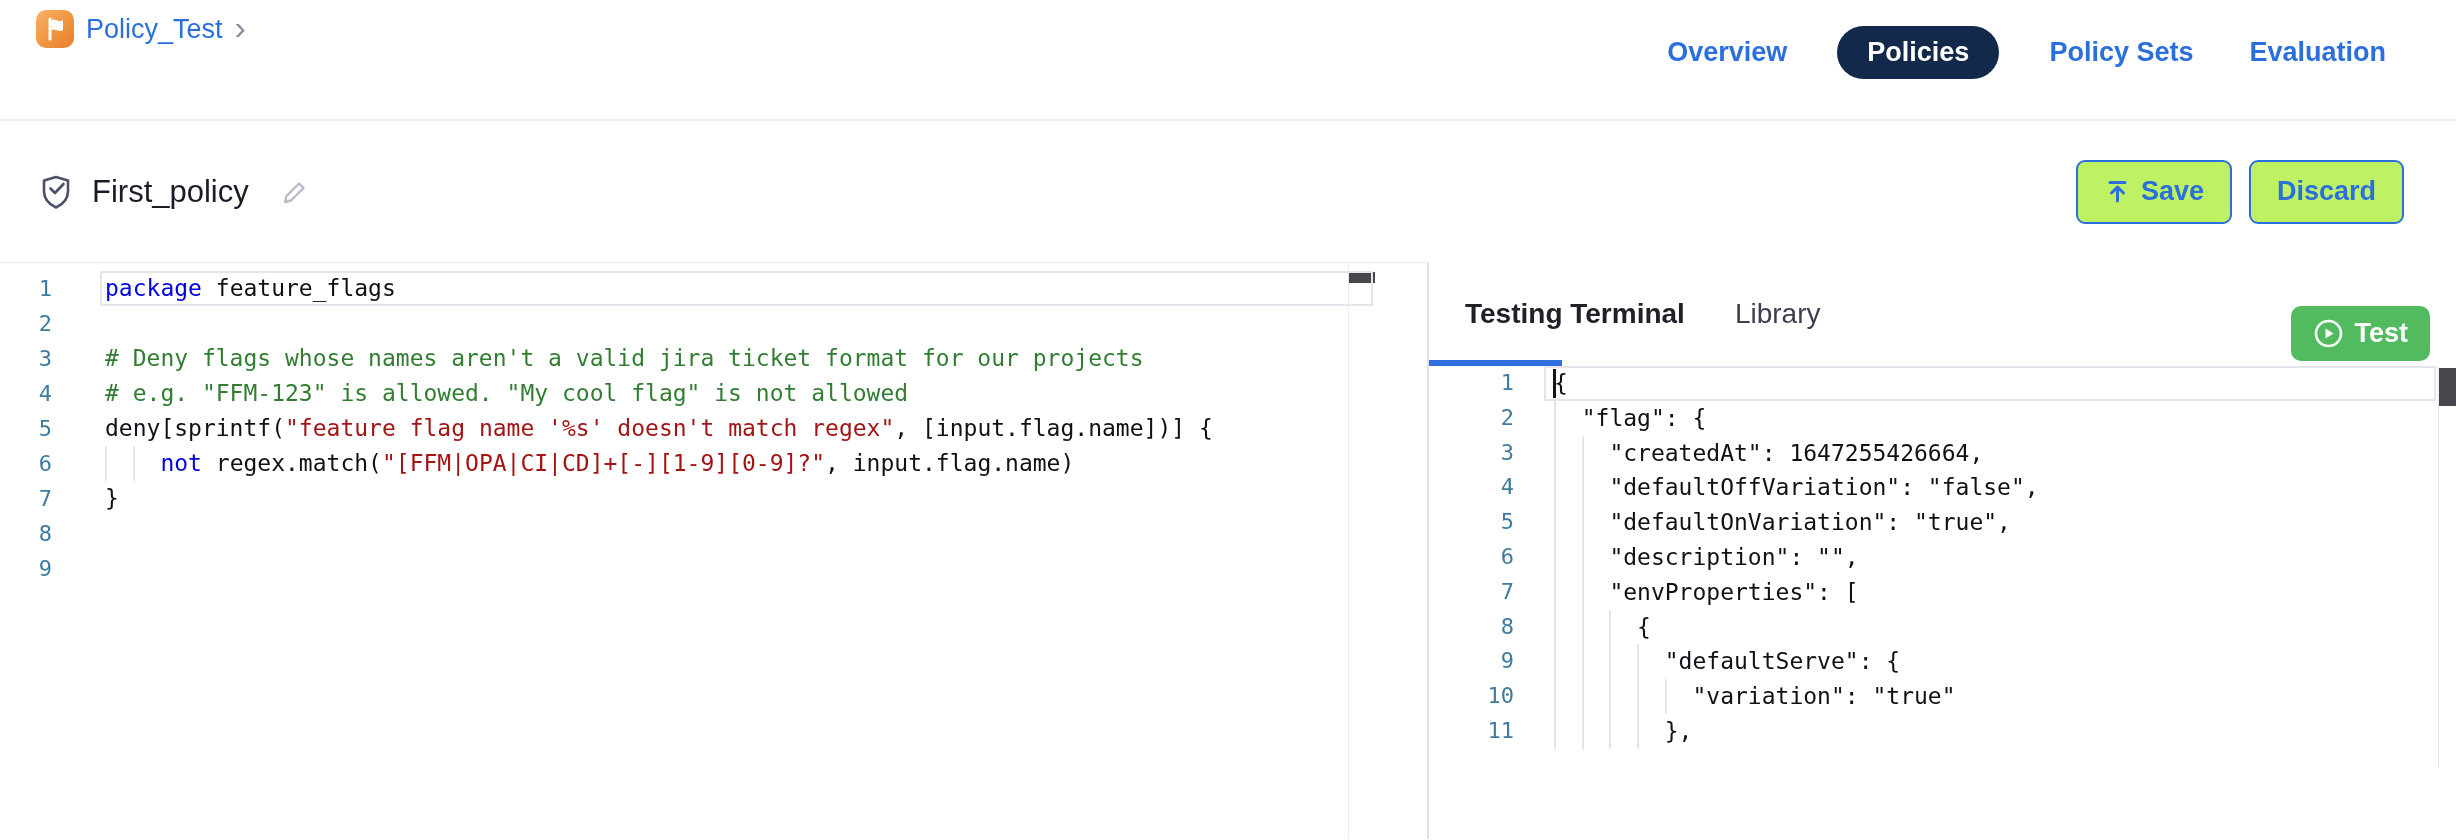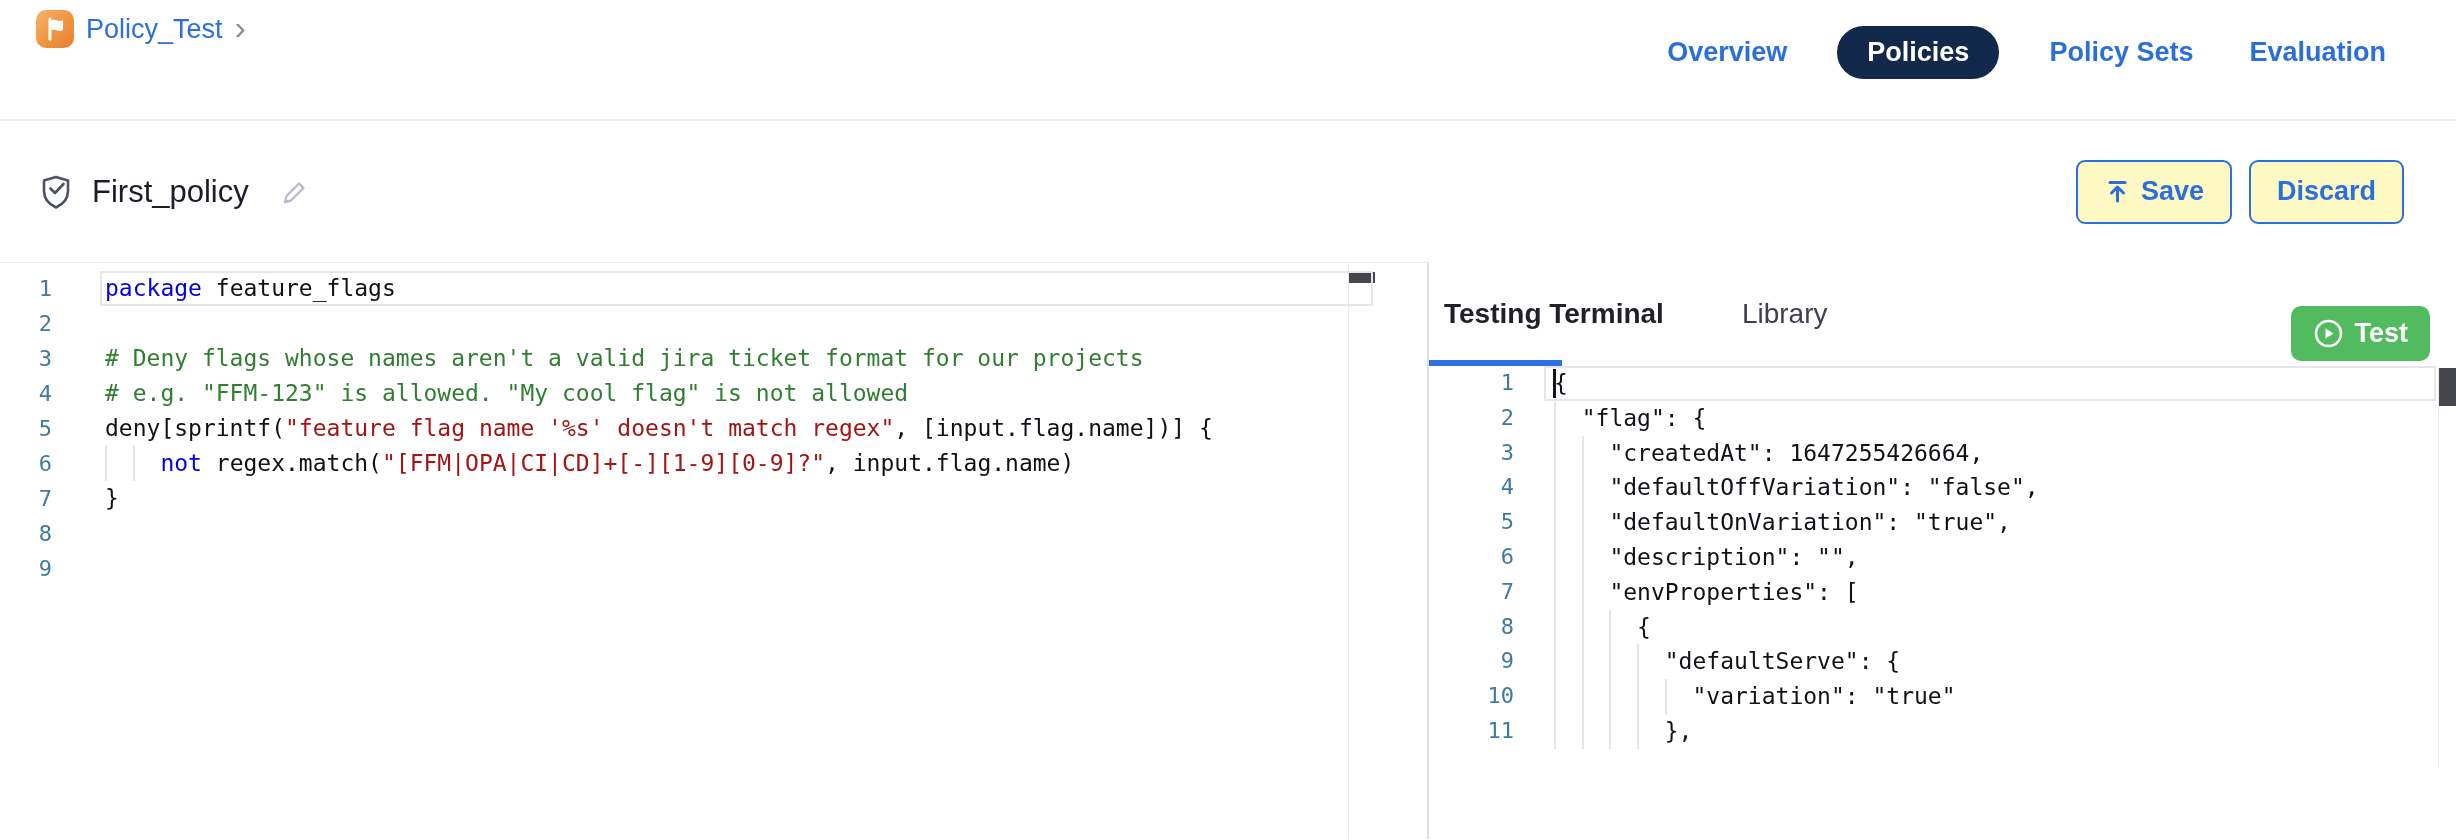--- a/index.html
+++ b/index.html
@@ -25,21 +25,21 @@
   .nav-tab{font-size:27px;font-weight:600;color:var(--accent);padding:11px 6px;border-radius:999px;cursor:pointer;}
   .nav-tab.active{background:var(--navy);color:#fff;padding:11px 30px;}
 
   
   .policy-bar{position:relative;height:141px;background:#fff;}
   .policy-left{position:absolute;left:36px;top:0;height:100%;display:flex;align-items:center;gap:16px;}
   .policy-name{font-size:31px;font-weight:400;color:#1c1c28;}
   .edit-btn{margin-left:14px;display:flex;align-items:center;cursor:pointer;}
   .policy-actions{position:absolute;right:52px;top:50%;transform:translateY(-50%);display:flex;gap:17px;}
   .btn-outline{display:flex;align-items:center;gap:10px;height:64px;padding:0 26px;
-    border:2px solid var(--accent);border-radius:9px;background:#fef9c3;color:var(--accent);
+    border:2px solid var(--accent);border-radius:9px;background:#bef264;color:var(--accent);
     font-size:27px;font-weight:600;cursor:pointer;font-family:inherit;}
 
   
   .work{display:flex;height:577px;}
   .left-pane{position:relative;width:1427px;border-top:1px solid #ebecf0;background:#fff;}
   .left-pane .edge-line{position:absolute;left:1348px;top:0;bottom:0;width:1px;background:#ebecf0;}
   .left-pane .vthumb{position:absolute;left:1349px;top:9px;width:26px;height:11px;background:var(--thumb);}
   .code-area{position:relative;padding-top:8px;}
 
   .cl{position:relative;display:flex;height:35px;line-height:35px;font-size:23px;}
@@ -48,21 +48,21 @@
   .left-pane .cl .ln{width:52px;}
   .left-pane .cl .cd{margin-left:53px;}
   .left-pane .cl.cur::before{content:"";position:absolute;left:100px;right:54px;top:0;bottom:0;
     border:2px solid var(--border);}
   .ig{position:absolute;top:0;bottom:0;width:2px;background:var(--guide);}
   .caret{position:absolute;left:-1px;top:3px;bottom:3px;width:3px;background:var(--caret);}
   .tk-kw{color:var(--kw);} .tk-str{color:var(--str);} .tk-com{color:var(--com);} .tk-pl{color:#101016;}
 
   
   .right-pane{position:relative;width:1029px;border-left:2px solid #dfe0e6;background:#fff;}
-  .term-tabs{position:relative;height:104px;display:flex;align-items:center;gap:78px;padding-left:15px;}
+  .term-tabs{position:relative;height:104px;display:flex;align-items:center;gap:50px;padding-left:36px;}
   .term-tab{font-size:28px;font-weight:500;color:#3d3f50;cursor:pointer;}
   .term-tab.active{font-weight:700;color:#1f2028;}
   .tab-underline{position:absolute;left:0;bottom:0;width:133px;height:6px;background:var(--underline);}
   .test-btn{position:absolute;right:26px;top:44px;height:55px;display:flex;align-items:center;gap:10px;
     background:var(--green);border:none;border-radius:10px;padding:0 22px;color:#fff;
     font-size:27px;font-weight:700;font-family:inherit;cursor:pointer;}
   .input-bar{position:relative;height:71px;background:var(--inputbar);display:flex;align-items:center;}
   .input-label{margin-left:31px;font-size:27px;font-weight:500;color:#1e1f29;}
   .input-right{position:absolute;right:64px;display:flex;align-items:center;gap:30px;}
   .code-toggle{font-size:26px;font-weight:700;color:#989aa8;font-family:"DejaVu Sans Mono",monospace;cursor:pointer;}

